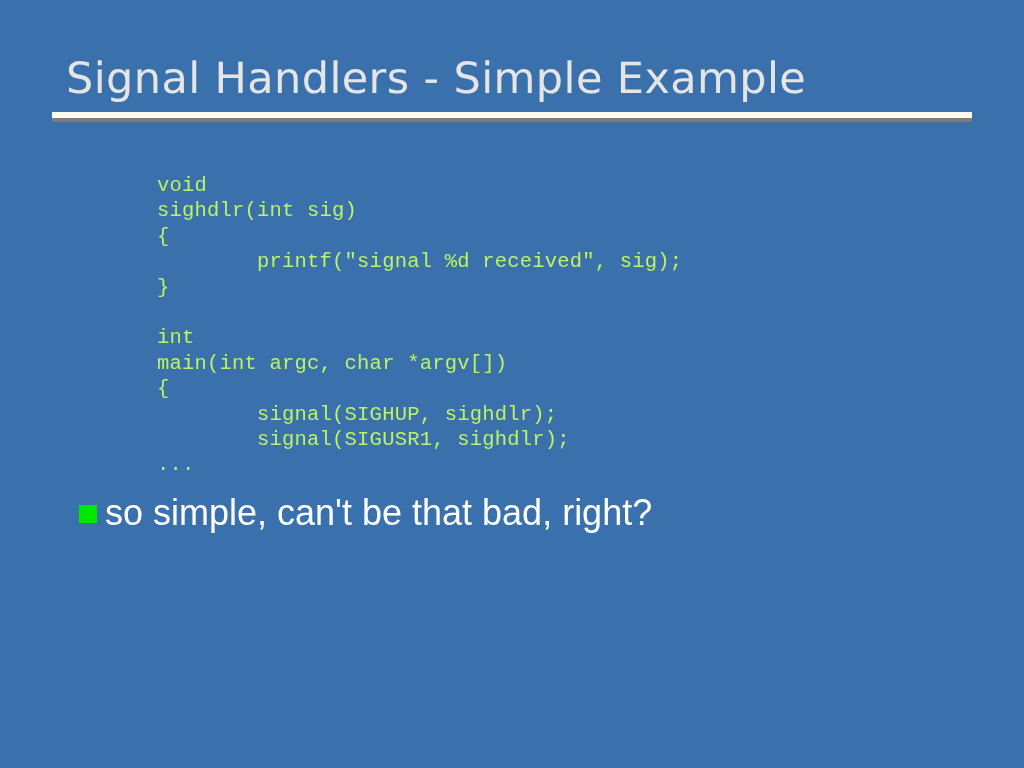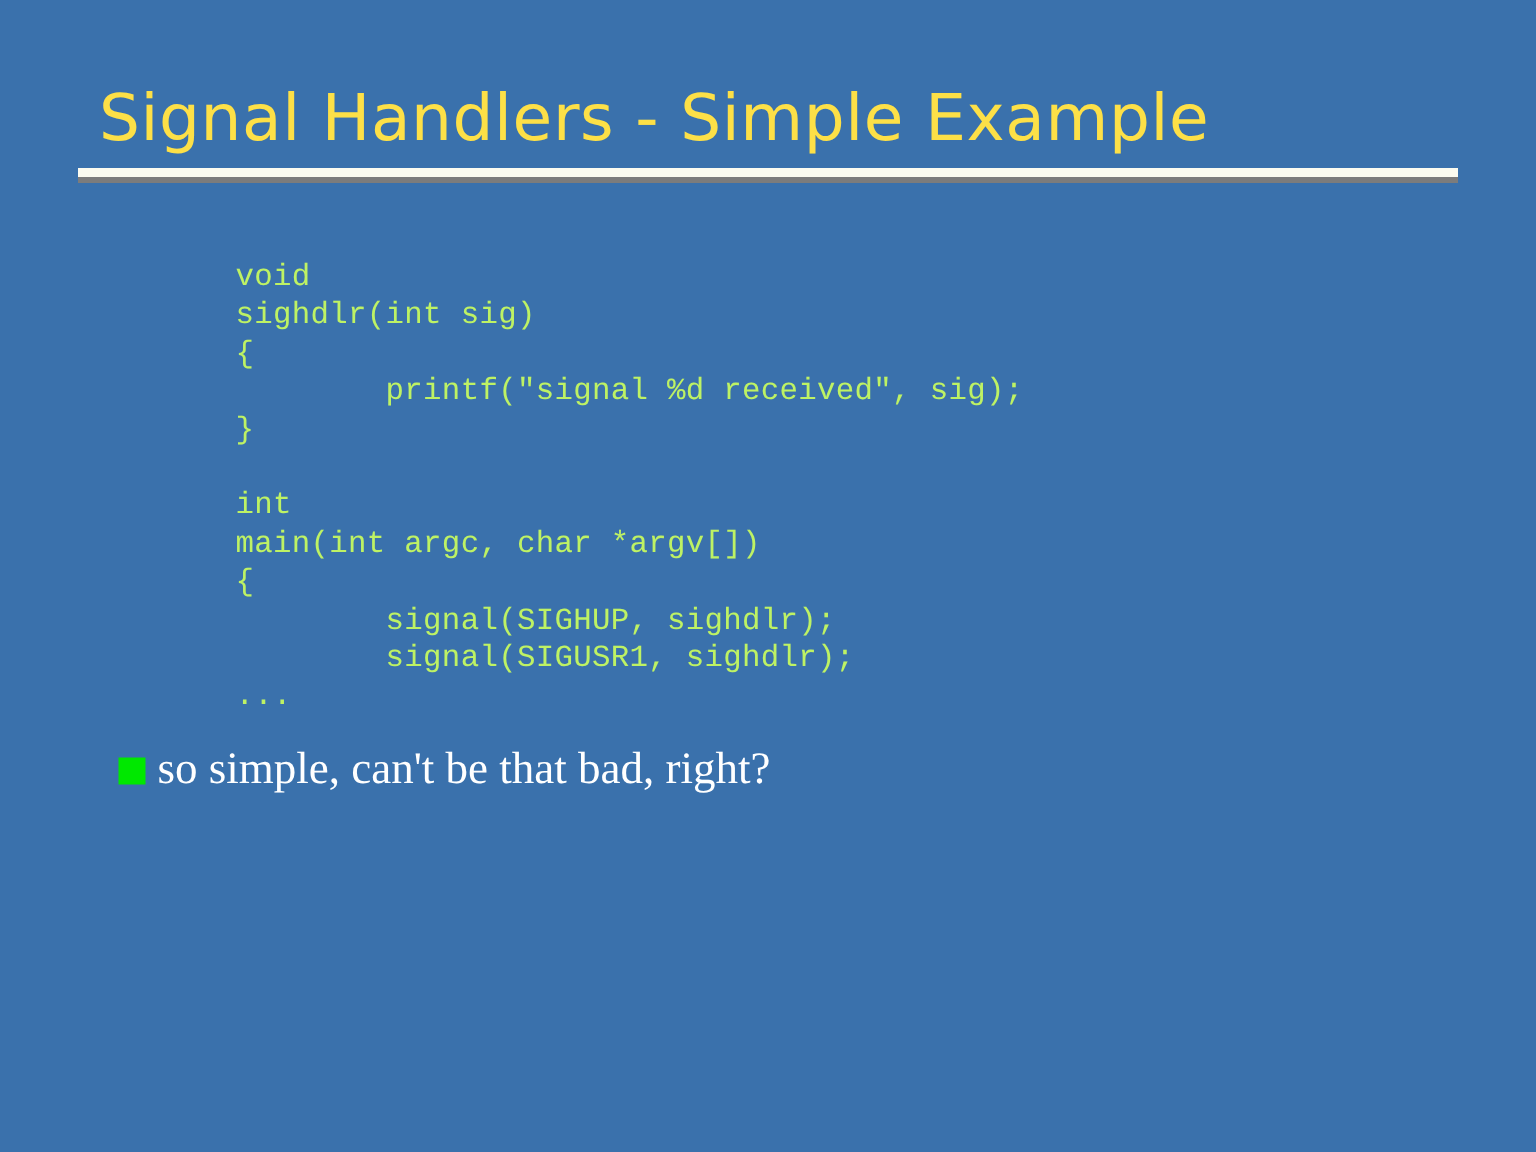--- a/index.html
+++ b/index.html
@@ -20,21 +20,21 @@
     height: 768px;
     background: #3a71ac;
   }
 
   
   .slide-title {
     position: absolute;
     left: 66px;
     top: 52px;
     width: 910px;
-    color: #fde047;
+    color: #e5e5e5;
     font-family: "DejaVu Sans", sans-serif;
     font-size: 43px;
     font-weight: 400;
     letter-spacing: 0.4px;
     line-height: 54px;
     white-space: nowrap;
     text-rendering: geometricPrecision;
   }
 
   
@@ -81,22 +81,22 @@
   .bullet-marker {
     width: 18px;
     height: 18px;
     background: #00e800;
     margin-top: 13px;
     margin-right: 8px;
     flex: 0 0 auto;
   }
   .bullet-text {
     color: #ffffff;
-    font-family: Liberation Serif, serif;
-    font-size: 30px;
+    font-family: Liberation Sans, sans-serif;
+    font-size: 36px;
     line-height: 42px;
     white-space: nowrap;
   }
 </style>
 </head>
 <body>
 
 <div class="slide">
 
   <div class="slide-title">Signal Handlers - Simple Example</div>

